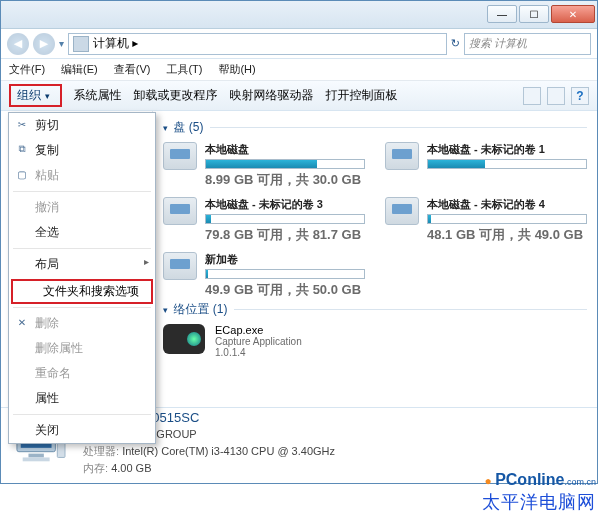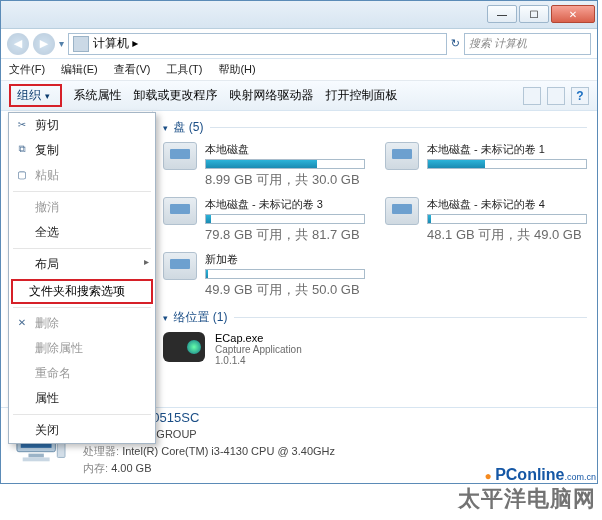--- a/index.html
+++ b/index.html
@@ -17,50 +17,50 @@
 .menubar { height:22px; display:flex; align-items:center; gap:16px; padding:0 8px; font-size:11px; color:#222; border-bottom:1px solid #e4eaf0; }
 .toolbar { height:30px; background:linear-gradient(#f7fbff,#e8f0f7); display:flex; align-items:center; gap:12px; padding:0 8px; font-size:12px; border-bottom:1px solid #d7e5f1; position:relative; }
 .tb-org { border:2px solid #d62028; padding:1px 10px 1px 6px; display:flex; align-items:center; gap:4px; color:#0a3b6e; }
 .tb-right { margin-left:auto; display:flex; gap:6px; }
 .tb-icon { width:18px; height:18px; border:1px solid #b3c6d6; background:#eef4fa; }
 .dropdown { position:absolute; left:8px; top:112px; width:148px; background:#fff; border:1px solid #a5b6c6; box-shadow:3px 3px 6px rgba(0,0,0,.25); z-index:50; font-size:12px; }
 .dd-item { padding:4px 8px 4px 26px; position:relative; color:#222; }
 .dd-item.hasarrow::after { content:"▸"; position:absolute; right:6px; top:4px; color:#666; font-size:10px; }
 .dd-item.gray { color:#9a9a9a; }
 .dd-sep { height:1px; background:#e5e5e5; margin:3px 4px; }
-.dd-hl { border:2px solid #d62028; margin:2px; padding:2px 6px 2px 16px; }
+.dd-hl { border:2px solid #d62028; margin:2px; padding:2px 6px 2px 30px; }
 .dd-ico { position:absolute; left:6px; top:4px; width:14px; height:14px; display:inline-flex; align-items:center; justify-content:center; font-size:10px; color:#4a6e94; }
 .content { display:flex; height:296px; }
 .leftnav { width:152px; border-right:1px solid #e4eaf0; padding:4px; font-size:12px; overflow:hidden; }
 .ln-item { display:flex; align-items:center; gap:4px; padding:2px 2px 2px 12px; color:#222; }
 .ln-drive { width:16px; height:12px; background:#d3dee8; border:1px solid #9eb4c6; display:inline-block; }
 .ln-exp { color:#888; font-size:9px; }
 .main { flex:1; padding:6px 10px; font-size:12px; overflow:hidden; }
 .grouphdr { color:#1b4e86; margin:2px 0 6px 0; display:flex; align-items:center; gap:6px; }
 .grouphdr::after { content:""; flex:1; height:1px; background:#d9e4ee; }
-.drivegrid { display:grid; grid-template-columns:1fr 1fr; gap:8px 20px; margin-bottom:10px; }
+.drivegrid { display:grid; grid-template-columns:1fr 1fr; gap:8px 20px; margin-bottom:2px;font-weight:bold; }
 .drive { display:flex; gap:8px; }
 .dicon { width:34px; height:28px; background:linear-gradient(#e7edf2,#cfd9e1); border:1px solid #b1c1cf; border-radius:3px; position:relative; flex-shrink:0; }
 .dicon::after { content:""; position:absolute; left:6px; right:6px; top:6px; height:10px; background:#6da0cf; border-radius:1px; }
 .dinfo { flex:1; }
 .dname { font-size:11px; color:#222; margin-bottom:2px; white-space:nowrap; overflow:hidden; }
 .dbar { height:10px; border:1px solid #a9bccb; background:#fff; position:relative; margin-bottom:2px; }
 .dfill { position:absolute; left:0; top:0; bottom:0; background:linear-gradient(#2bb3d9,#1a8bb2); }
 .dtext { font-size:13px; color:#6b6b6b; white-space:nowrap; }
 .netitem { display:flex; gap:10px; align-items:flex-start; }
 .camicon { width:42px; height:30px; background:#2b2b2b; border-radius:6px; position:relative; }
 .camicon::after { content:""; position:absolute; right:4px; top:8px; width:14px; height:14px; border-radius:7px; background:radial-gradient(#6fa,#178); }
 .statusbar { border-top:1px solid #d7e5f1; height:72px; display:flex; align-items:center; gap:14px; padding:6px 10px; font-size:11px; color:#444; }
 .pc-svg { width:58px; height:50px; }
 .sline { margin-bottom:2px; }
 .sname { font-size:13px; color:#1b4e86; }
 .slabel { color:#888; }
 .logo { position:absolute; right:6px; bottom:6px; font-size:12px; text-align:right; line-height:1.3; }
 .logo .en { color:#1557a5; font-weight:bold; font-size:16px; }
-.logo .cn { color:#737373; font-size:22px; font-weight:bold; letter-spacing:1px; }
+.logo .cn { color:#1d4ed8; font-size:18px; font-weight:normal; letter-spacing:1px; }
 .logo .dot { color:#f58a1f; }
 </style>
 </head>
 <body>
 
 <div class="window">
   <div class="titlebar">
     <div class="titlebtn">—</div>
     <div class="titlebtn">☐</div>
     <div class="titlebtn close">✕</div>

